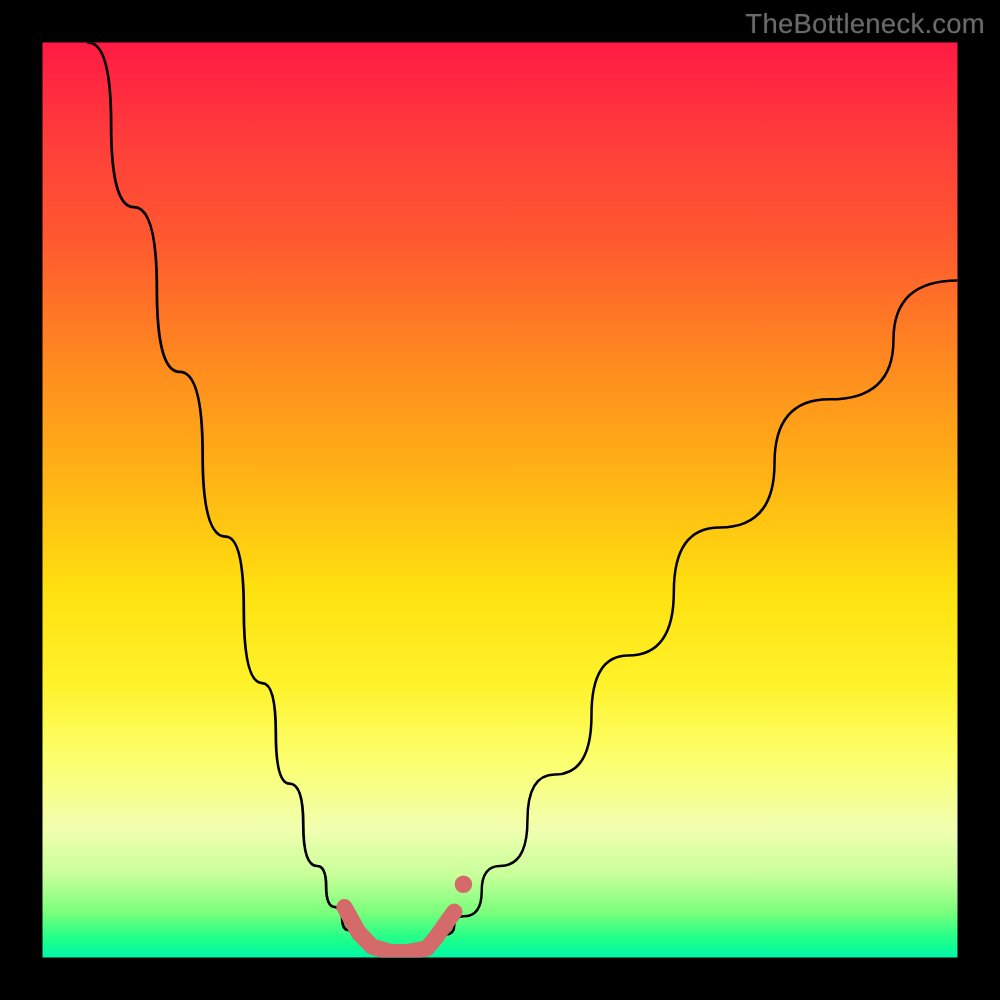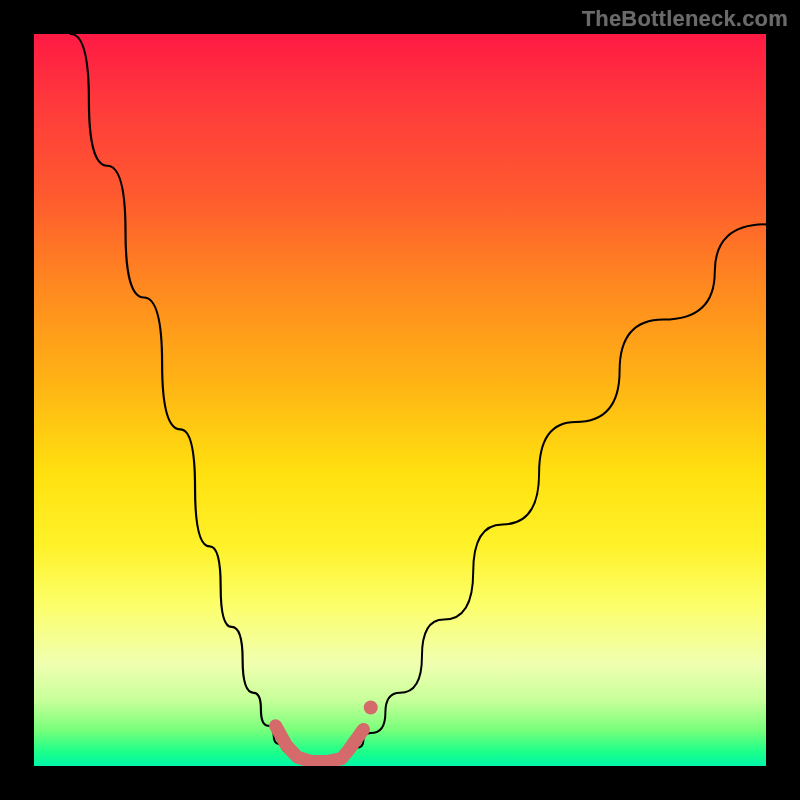--- a/index.html
+++ b/index.html
@@ -39,21 +39,21 @@
       #1eff8a 98%,
       #00f7a8 100%
     );
   }
   .watermark {
     position: absolute;
     top: 6px;
     right: 12px;
     font-family: Arial, Helvetica, sans-serif;
     font-size: 22px;
-    font-weight: 700;
+    font-weight: 400;
     color: #6a6a6a;
     letter-spacing: 0.2px;
     text-shadow: 0 0 1px rgba(255,255,255,0.2);
   }
   svg.curve {
     position: absolute;
     top: 0;
     left: 0;
     width: 732px;
     height: 732px;

